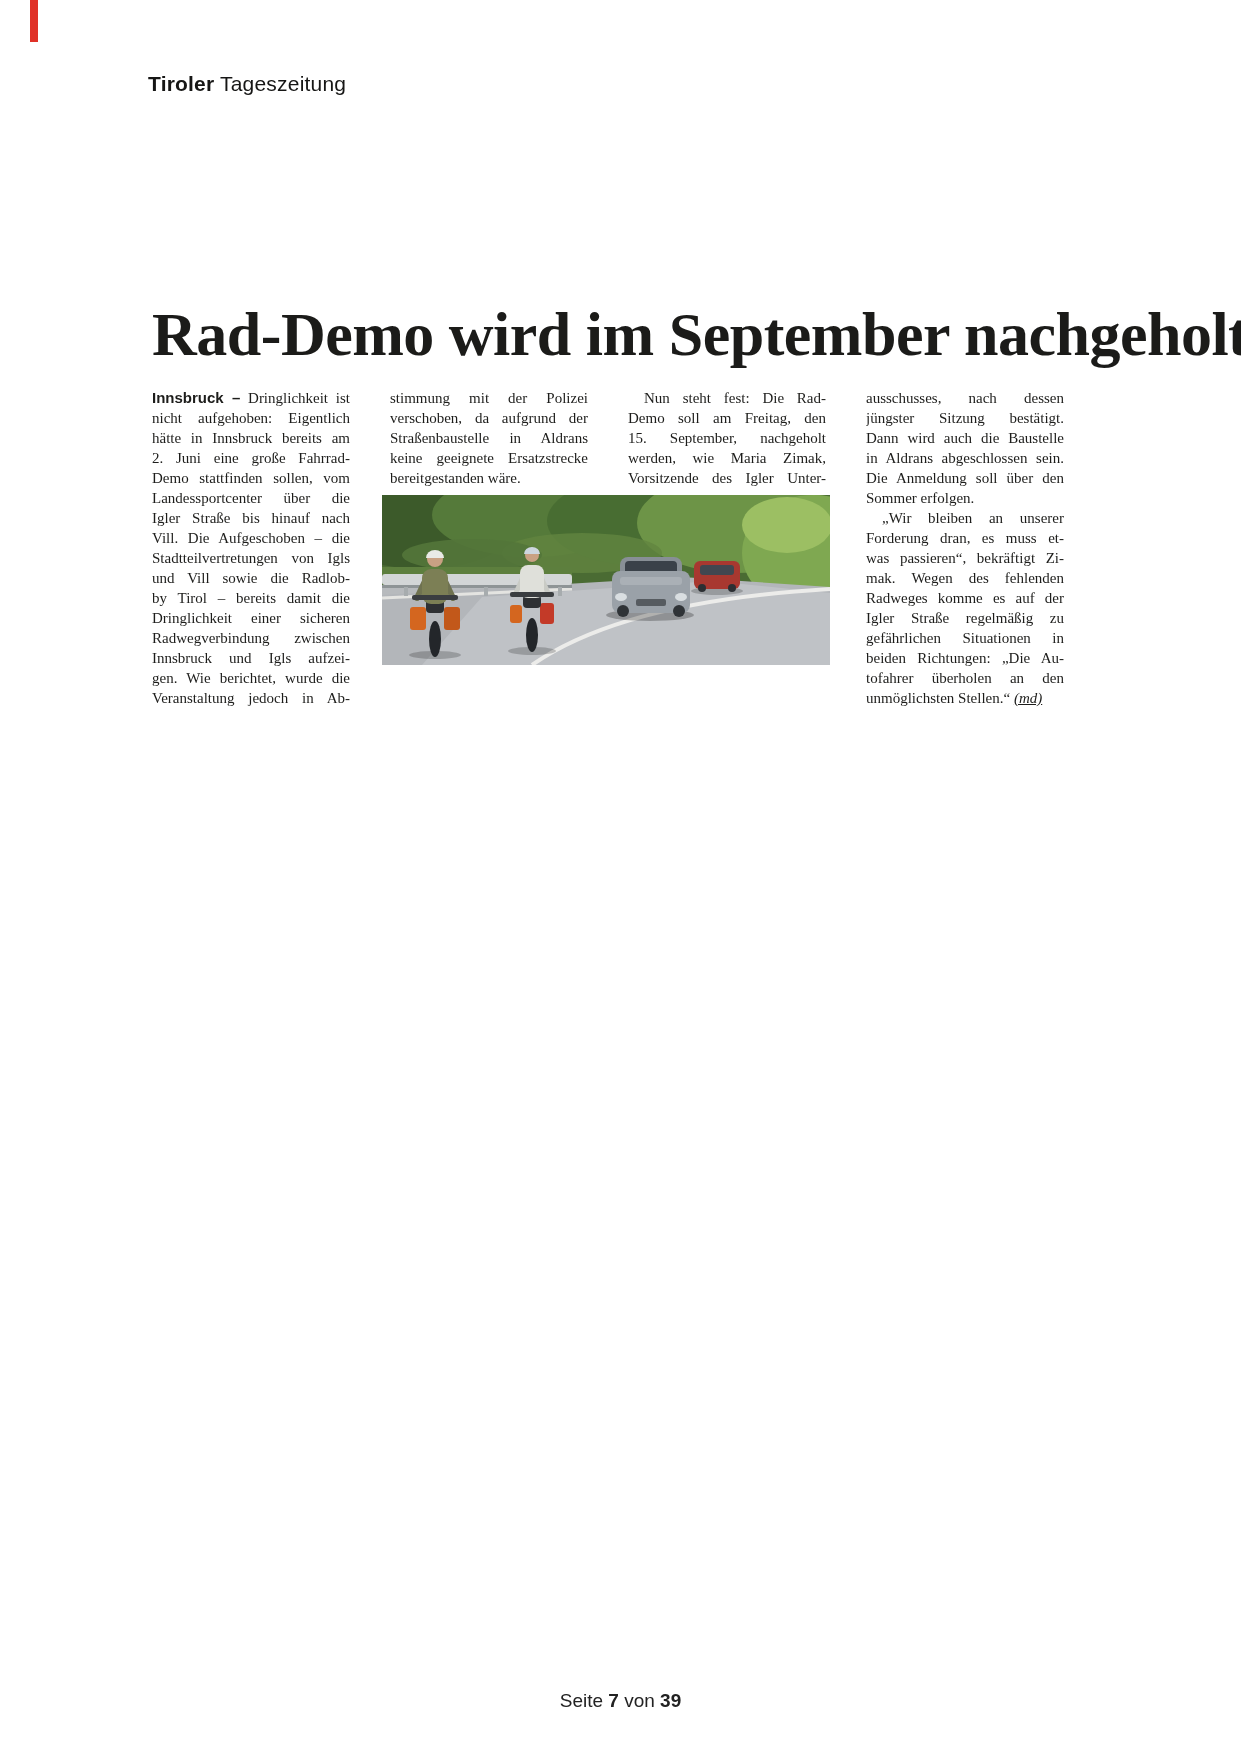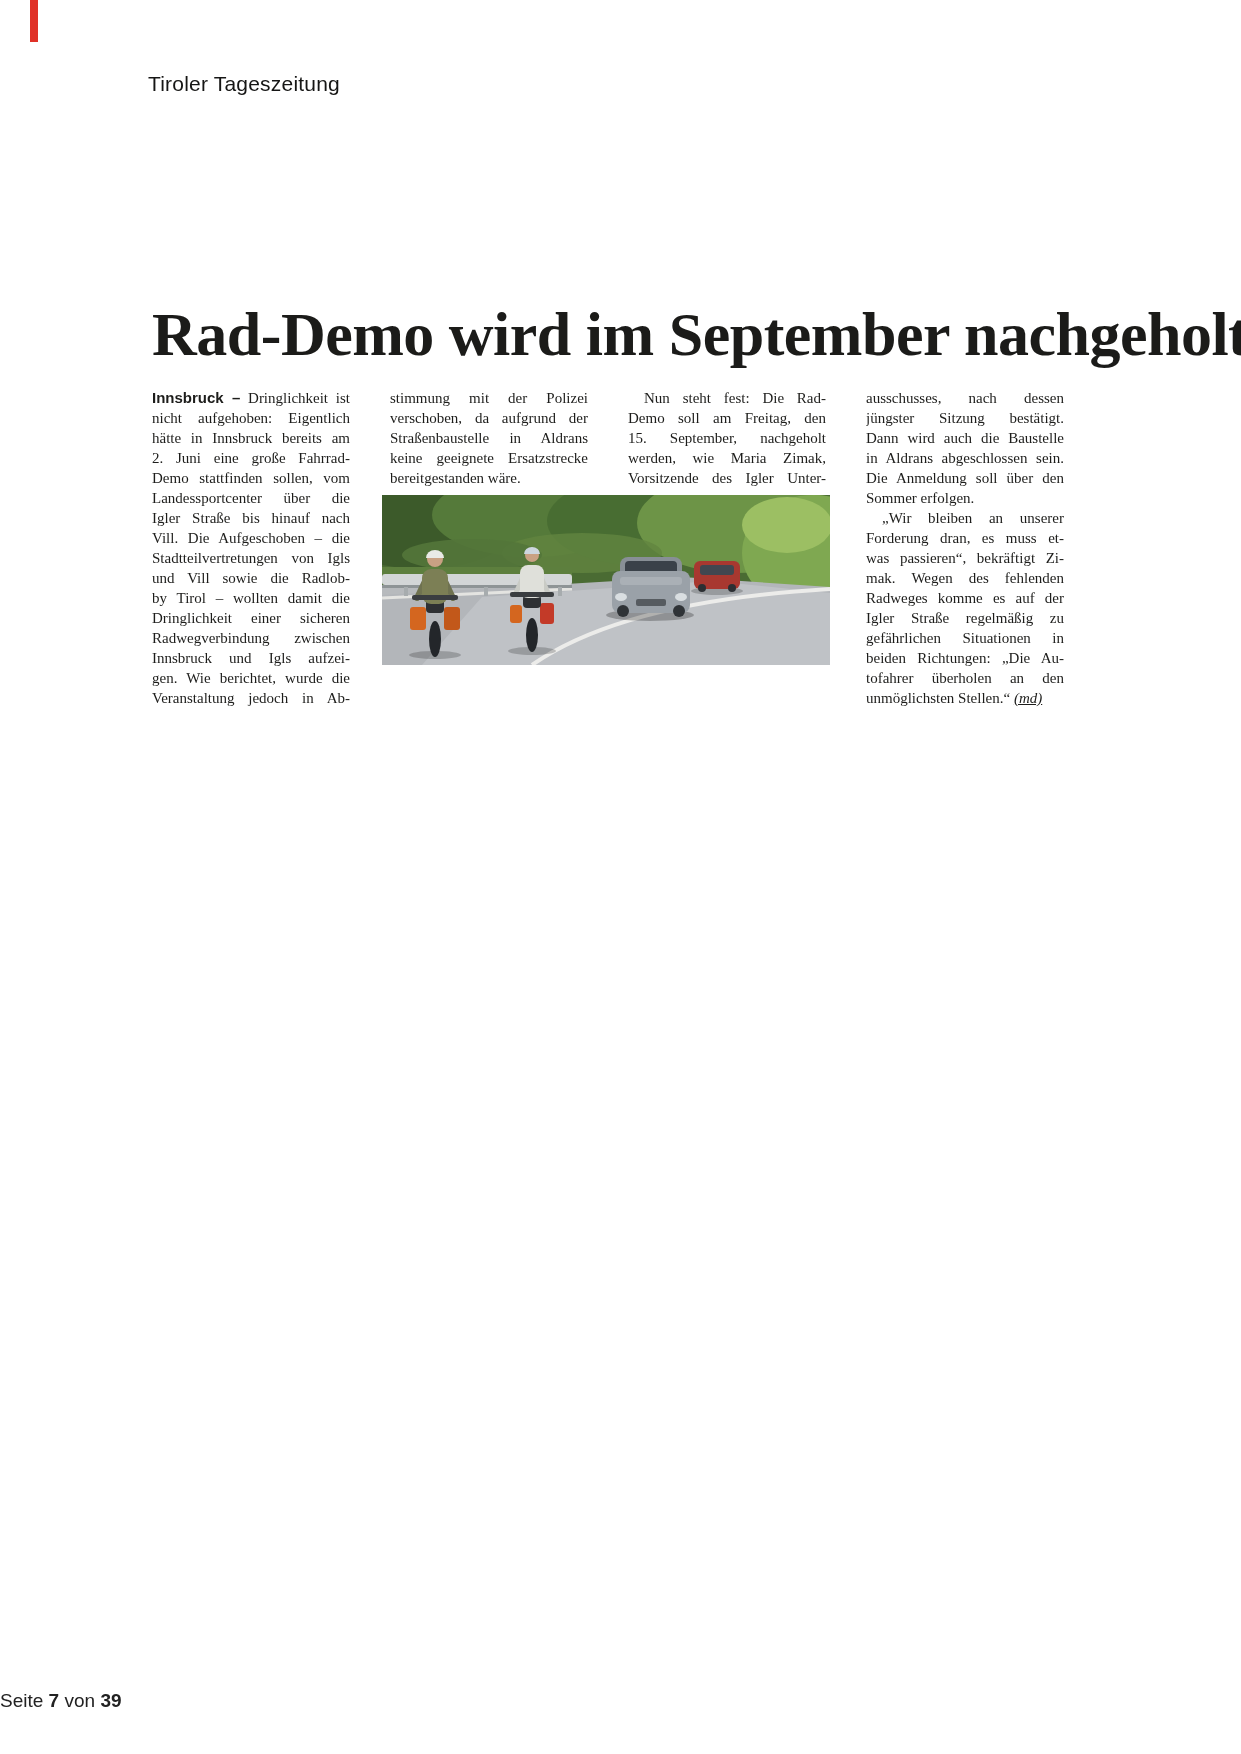--- a/index.html
+++ b/index.html
@@ -1,38 +1,38 @@
 <!DOCTYPE html>
 <html style="--accent-red: #e03127; --ink: #1d1d1b; --credit-gray: #9a9a9a;"><head>
 <meta charset="utf-8">
 <style>
   html,body{margin:0;padding:0;background:#ffffff;}
   .page{position:relative;width:1241px;height:1754px;background:#fff;overflow:hidden;
         font-family:"Liberation Sans",sans-serif;color:var(--ink,#1d1d1b);}
   .red-mark{position:absolute;left:30px;top:0;width:8px;height:42px;background:var(--accent-red,#e03127);}
   .brand{position:absolute;left:148px;top:72px;font-size:21px;letter-spacing:.2px;color:#161615;}
-  .brand b{font-weight:400;text-align:right;}
+  .brand b{font-weight:700;text-align:right;}
   .subject{position:absolute;left:152px;top:234px;margin:0;font-size:22px;font-weight:700;color:#141413;}
   .clip{position:absolute;left:152px;top:303px;width:913px;height:412px;}
   .headline{position:absolute;left:0;top:-4px;margin:0;width:913px;white-space:nowrap;
             font-family:"Liberation Serif",serif;font-weight:700;font-size:62px;
             letter-spacing:-.5px;color:#1b1b19;}
   .cols{position:absolute;left:0;top:85px;display:flex;gap:40px;}
   .col{width:198px;font-family:"Liberation Serif",serif;font-size:15px;line-height:20px;color:var(--ink,#1d1d1b);}
   .line{text-align:justify;text-align-last:justify;height:20px;overflow:hidden;}
   .line.end{text-align-last:left;}
   .line.indent{text-indent:16px;}
   .line i{font-style:italic;text-decoration:underline;}
   .lead-line b{font-family:"Liberation Sans",sans-serif;font-size:15px;font-weight:700;}
   .photo{position:absolute;left:230px;top:192px;width:448px;height:170px;overflow:hidden;background:#b7babd;}
   .photo svg{display:block;width:100%;height:100%;}
   .caption{position:absolute;left:230px;top:368px;width:475px;font-size:13px;line-height:18px;}
   .caption b{font-weight:700;color:#1a1a19;letter-spacing:-.1px;}
   .caption .credit{font-size:9.5px;color:var(--credit-gray,#999);font-weight:400;}
-  .footer{position:absolute;left:0;top:1690px;width:100%;font-size:19px;color:#222;}
+  .footer{position:absolute;left:0;top:1690px;width:100%;text-align:center;font-size:19px;color:#222;}
   .footer b{font-weight:700;}
 </style>
 </head>
 <body>
 
 <div class="page">
 
   <div class="red-mark"></div>
 
   <div class="brand">
@@ -54,21 +54,21 @@
         <div>
             <div class="line">nicht aufgehoben: Eigentlich</div>
             <div class="line">hätte in Innsbruck bereits am</div>
             <div class="line">2. Juni eine große Fahrrad-</div>
             <div class="line">Demo stattfinden sollen, vom</div>
             <div class="line">Landessportcenter über die</div>
             <div class="line">Igler Straße bis hinauf nach</div>
             <div class="line">Vill. Die Aufgeschoben – die</div>
             <div class="line">Stadtteilvertretungen von Igls</div>
             <div class="line">und Vill sowie die Radlob-</div>
-            <div class="line">by Tirol – wollten damit die</div>
+            <div class="line">by Tirol – bereits damit die</div>
             <div class="line">Dringlichkeit einer sicheren</div>
             <div class="line">Radwegverbindung zwischen</div>
             <div class="line">Innsbruck und Igls aufzei-</div>
             <div class="line">gen. Wie berichtet, wurde die</div>
             <div class="line">Veranstaltung jedoch in Ab-</div>
           </div>
       </div>
 
       <div class="col">
         <div>

